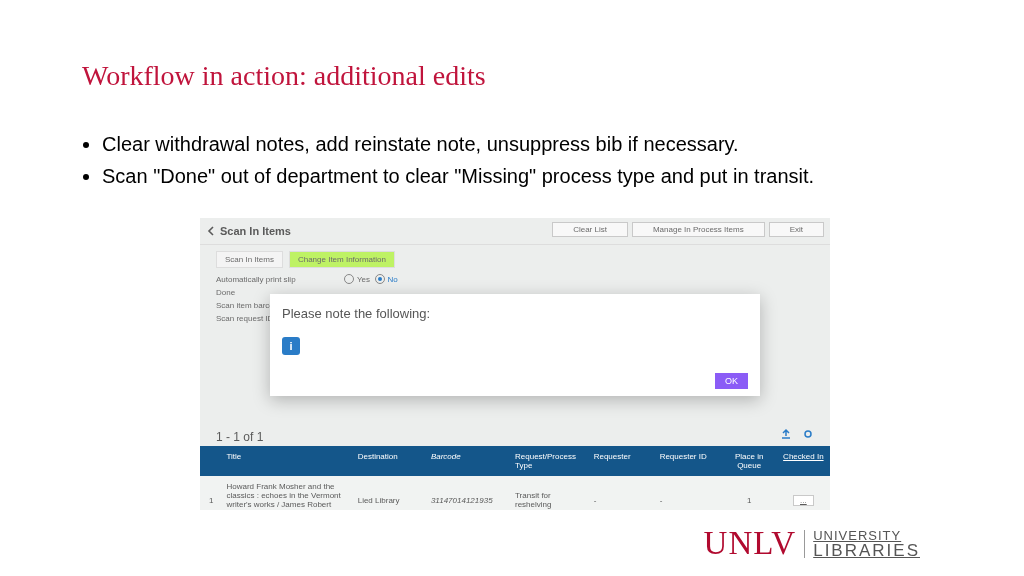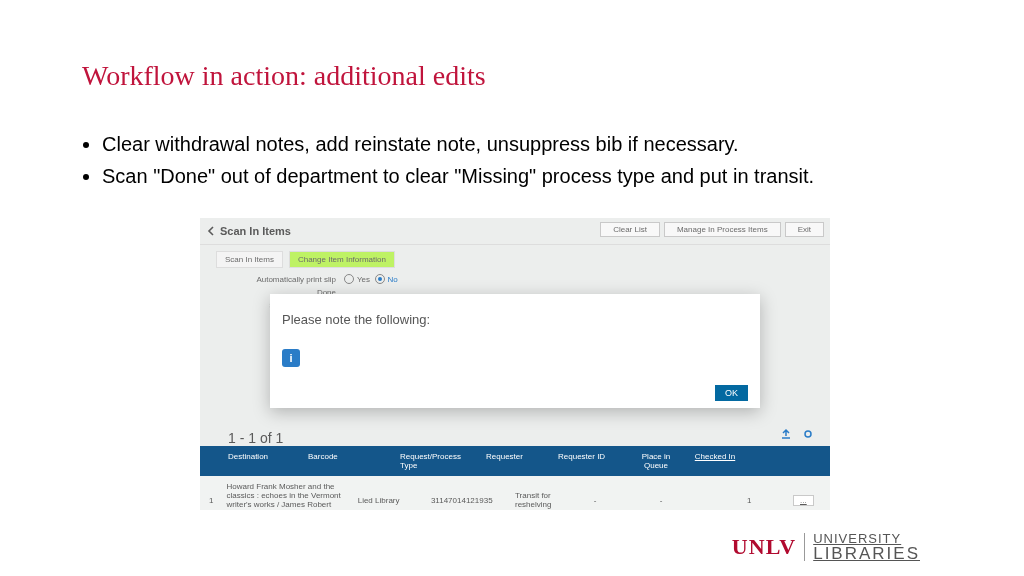--- a/index.html
+++ b/index.html
@@ -6,56 +6,56 @@
   .slide { position:absolute; left:0; top:0; width:952px; height:576px; }
   .title { position:absolute; left:82px; top:60px; font-family:Georgia, "Times New Roman", serif; font-size:28px; color:#c0143c; }
   .bullets { position:absolute; left:82px; top:130px; width:820px; font-size:20px; color:#000; line-height:1.4; }
   .bullets ul { margin:0; padding-left:20px; }
   .bullets li { margin-bottom:4px; }
   .screenshot { position:absolute; left:200px; top:218px; width:630px; height:292px; background:#eceeed; font-size:10px; color:#6b6b6b; overflow:hidden; }
   .scr-header { position:relative; height:26px; border-bottom:1px solid #ddd; display:flex; align-items:center; }
   .scr-back { display:flex; align-items:center; gap:4px; padding-left:6px; color:#5a5a5a; font-size:11px; font-weight:600; }
   .scr-back svg { width:10px; height:10px; }
   .scr-actions { position:absolute; right:6px; top:4px; display:flex; gap:4px; }
-  .scr-btn { border:1px solid #c9c9c9; padding:2px 12px; font-size:8px; background:#f8f8f8; color:#6b6b6b; }
+  .scr-btn { border:1px solid #c9c9c9; padding:2px 20px; font-size:8px; background:#f8f8f8; color:#6b6b6b; }
   .scr-tabs { display:flex; gap:6px; padding:6px 10px 0 16px; }
   .scr-tab { padding:3px 8px; font-size:8px; background:#f4f4f4; border:1px solid #ddd; }
   .scr-tab.active { background:#bef264; }
   .scr-form { padding:6px 16px; }
   .scr-row { display:flex; align-items:center; margin-bottom:4px; font-size:8px; }
-  .scr-label { width:120px; text-align:right; padding-right:8px; color:#6b6b6b; }
+  .scr-label { width:120px; text-align:left; padding-right:8px; color:#6b6b6b; }
   .radio { width:8px; height:8px; border-radius:50%; border:1px solid #888; margin-right:3px; display:inline-flex; align-items:center; justify-content:center; }
   .radio.sel::after { content:""; width:4px; height:4px; border-radius:50%; background:#2a7cc7; }
   .modal { position:absolute; left:70px; top:76px; width:490px; background:#fff; box-shadow:0 4px 16px rgba(0,0,0,.25); }
-  .modal-head { padding:18px 12px; font-size:13px; color:#565656; }
+  .modal-head { padding:12px 12px; font-size:13px; color:#565656; }
   .modal-body { padding:4px 12px 14px 12px; display:flex; align-items:center; gap:10px; }
   .info-icon { width:18px; height:18px; background:#2a7cc7; border-radius:3px; display:flex; align-items:center; justify-content:center; color:#fff; font-size:11px; font-weight:700; flex-shrink:0; }
   .modal-msg { font-size:9px; color:#6b6b6b; }
   .modal-foot { padding:6px 12px 10px; text-align:right; }
-  .ok-btn { background:#0369a1; color:#fff; border:none; font-size:9px; padding:3px 10px; }
-  .result-bar { position:absolute; left:16px; top:212px; font-size:14px; color:#5a5a5a;margin-left:12px; }
+  .ok-btn { background:#8b5cf6; color:#fff; border:none; font-size:9px; padding:3px 10px; }
+  .result-bar { position:absolute; left:16px; top:212px; font-size:12px; color:#5a5a5a; }
   .tbl-icons { position:absolute; right:16px; top:210px; display:flex; gap:10px; color:#2a7cc7; }
   .tbl-icons svg { width:12px; height:12px; }
   .table { position:absolute; left:0; top:228px; width:100%; }
   .thead { background:#14568a; color:#fff; display:flex; font-size:8px; padding:6px 0; }
   .th { padding:0 4px; }
   .trow { display:flex; background:#f1f3f2; font-size:8px; color:#5a5a5a; align-items:center; padding:6px 0; }
   .td { padding:0 4px; }
   .c0 { width:16px; text-align:center; }
   .c1 { width:136px; }
   .c2 { width:72px; }
-  .c3 { width:84px; }
+  .c3 { width:84px;font-style:italic; }
   .c4 { width:78px; }
   .c5 { width:64px; }
   .c6 { width:64px; }
   .c7 { width:52px; text-align:center;}
   .c8 { width:50px; text-align:center;text-decoration:underline;}
   .more { border:1px solid #c9c9c9; padding:0 6px; background:#fff; color:#6b6b6b; }
   .logo { position:absolute; right:32px; bottom:14px; display:flex; align-items:center; gap:8px; }
-  .unlv { font-family:Georgia, "Times New Roman", serif; color:#b10a2f; font-size:22px; letter-spacing:1px; font-weight:700; }
+  .unlv { font-family:Georgia, "Times New Roman", serif; color:#b10a2f; font-size:33px; letter-spacing:1px; font-weight:400; }
   .sep { width:1px; height:28px; background:#999; }
   .lib { font-family:"Arial Narrow", Arial, sans-serif; color:#555; line-height:1;text-decoration:underline; }
   .lib1 { font-size:13px; letter-spacing:1px; }
   .lib2 { font-size:17px; letter-spacing:2px; }
 </style>
 </head>
 <body>
 
 <div class="slide">
   <div class="title">Workflow in action: additional edits</div>
@@ -110,20 +110,21 @@
           <path d="M2 10h8 M6 2v6 M3 5l3-3 3 3" stroke="#2a7cc7" stroke-width="1.5" fill="none"></path>
         </svg>
       <svg viewBox="0 0 12 12">
           <circle cx="6" cy="6" r="3" stroke="#2a7cc7" stroke-width="1.5" fill="none"></circle>
         </svg>
     </div>
 
     <div class="table">
       <div class="thead">
         <span class="th c0"></span>
+        <span class="th c1">Title</span>
         <span class="th c2">Destination</span>
         <span class="th c3">Barcode</span>
         <span class="th c4">Request/Process Type</span>
         <span class="th c5">Requester</span>
         <span class="th c6">Requester ID</span>
         <span class="th c7">Place in Queue</span>
         <span class="th c8">Checked In</span>
       </div>
       <div class="trow">
         <span class="td c0">1</span>

